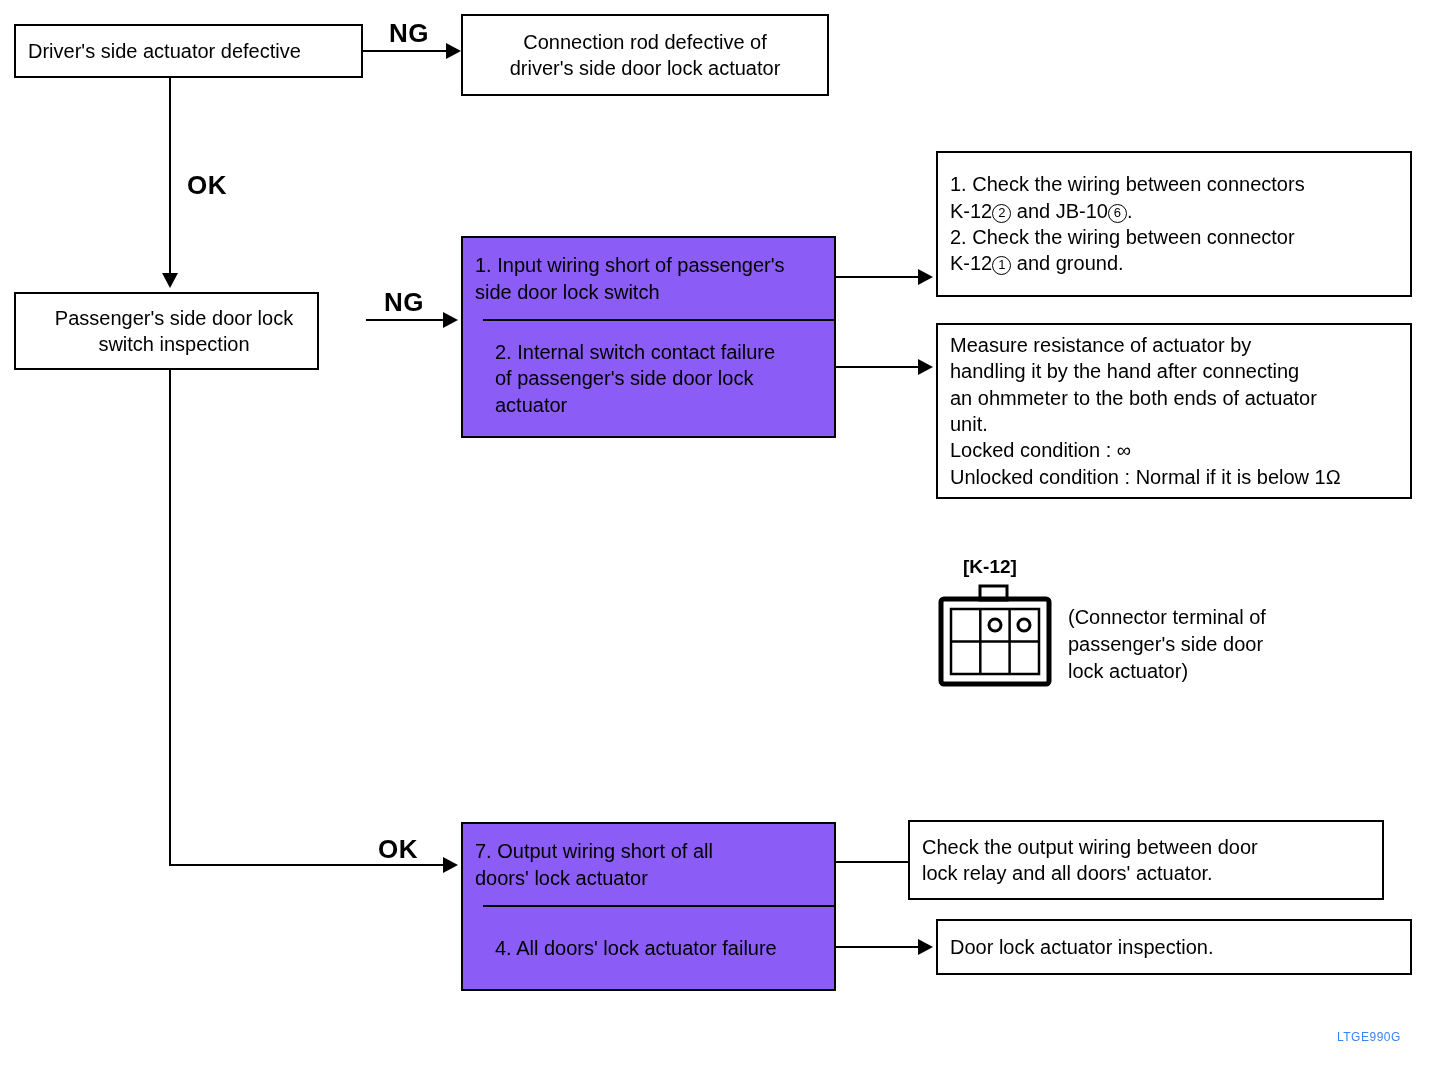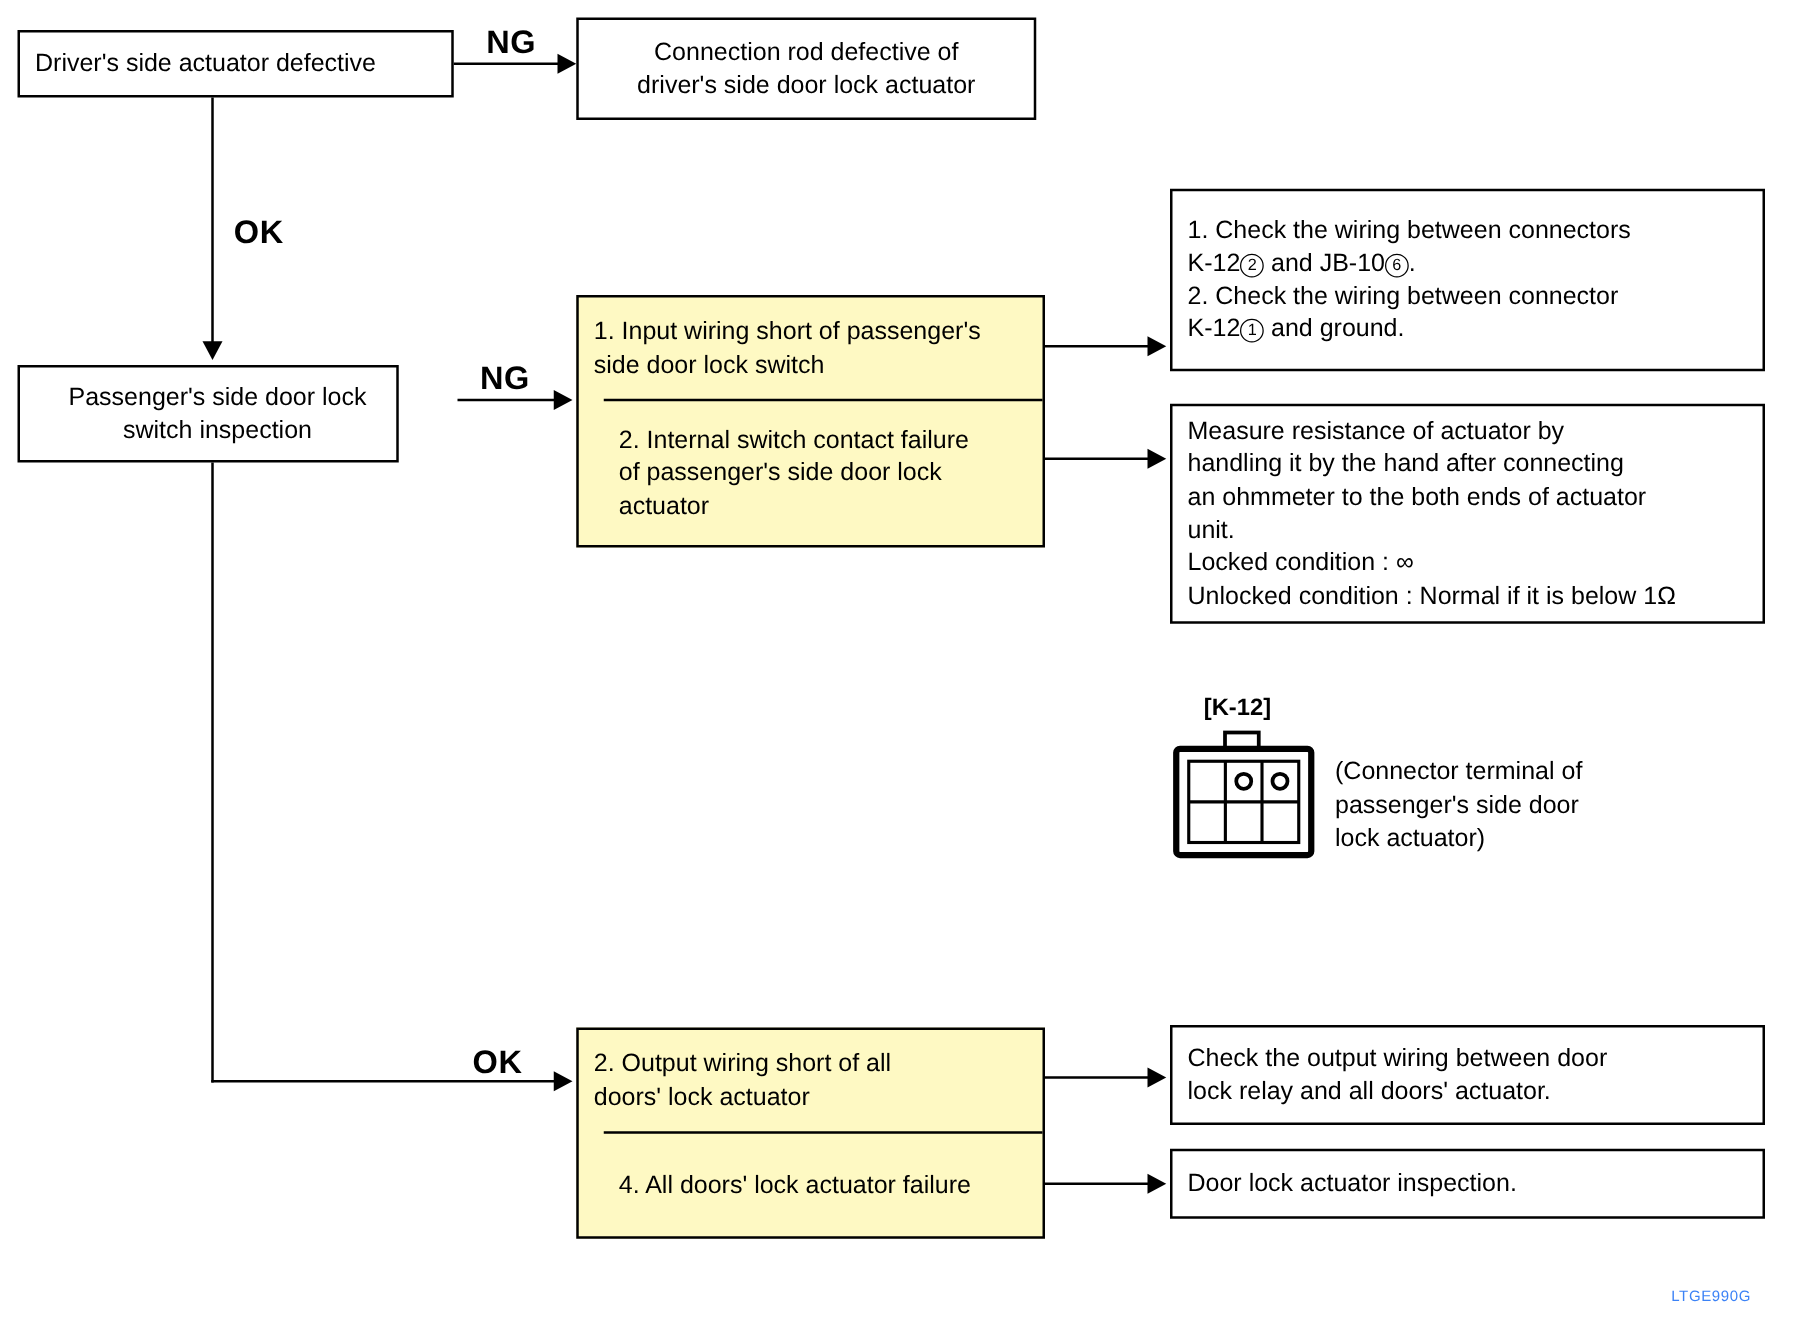--- a/index.html
+++ b/index.html
@@ -31,21 +31,21 @@
     line-height: 1.32;
     padding: 4px 12px;
     white-space: pre-line;
   }
   .box-text.center {
     text-align: center;
   }
   .split-box {
     position: absolute;
     border: 2px solid #000;
-    background: #fef9c3;
+    background: #8b5cf6;
     box-sizing: border-box;
     display: flex;
     flex-direction: column;
   }
   .split-cell {
     box-sizing: border-box;
     display: flex;
     align-items: center;
     flex: 1 1 auto;
   }
@@ -218,32 +218,32 @@
     passenger's side door
     lock actuator)</div>
 
   <div class="vline" style="left:169px; top:370px; height:496px;"></div>
   <div class="hline" style="left:169px; top:864px; width:282px;"></div>
   <div class="arrowhead" style="left:443px; top:857px;"></div>
   <div class="edge-label" style="left:378px; top:834px;">OK</div>
 
   <div class="split-box" style="left:461px; top:822px; width:375px; height:169px;">
     <div class="split-cell" style="height:83px;">
-      <div class="split-text">2. Output wiring short of all
+      <div class="split-text">7. Output wiring short of all
     doors' lock actuator</div>
     </div>
     <div class="split-cell" style="height:86px;">
       <div class="split-text">4. All doors' lock actuator failure</div>
     </div>
   </div>
 
   <div class="hline" style="left:836px; top:861px; width:85px;"></div>
   <div class="arrowhead" style="left:918px; top:854px;"></div>
 
-  <div class="box" style="left:936px; top:820px; width:476px; height:80px;justify-content:center;">
+  <div class="box" style="left:908px; top:820px; width:476px; height:80px;justify-content:center;">
     <div class="box-text">Check the output wiring between door
 lock relay and all doors' actuator.</div>
   </div>
 
   <div class="hline" style="left:836px; top:946px; width:85px;"></div>
   <div class="arrowhead" style="left:918px; top:939px;"></div>
 
   <div class="box" style="left:936px; top:919px; width:476px; height:56px;">
     <div class="box-text">Door lock actuator inspection.</div>
   </div>

